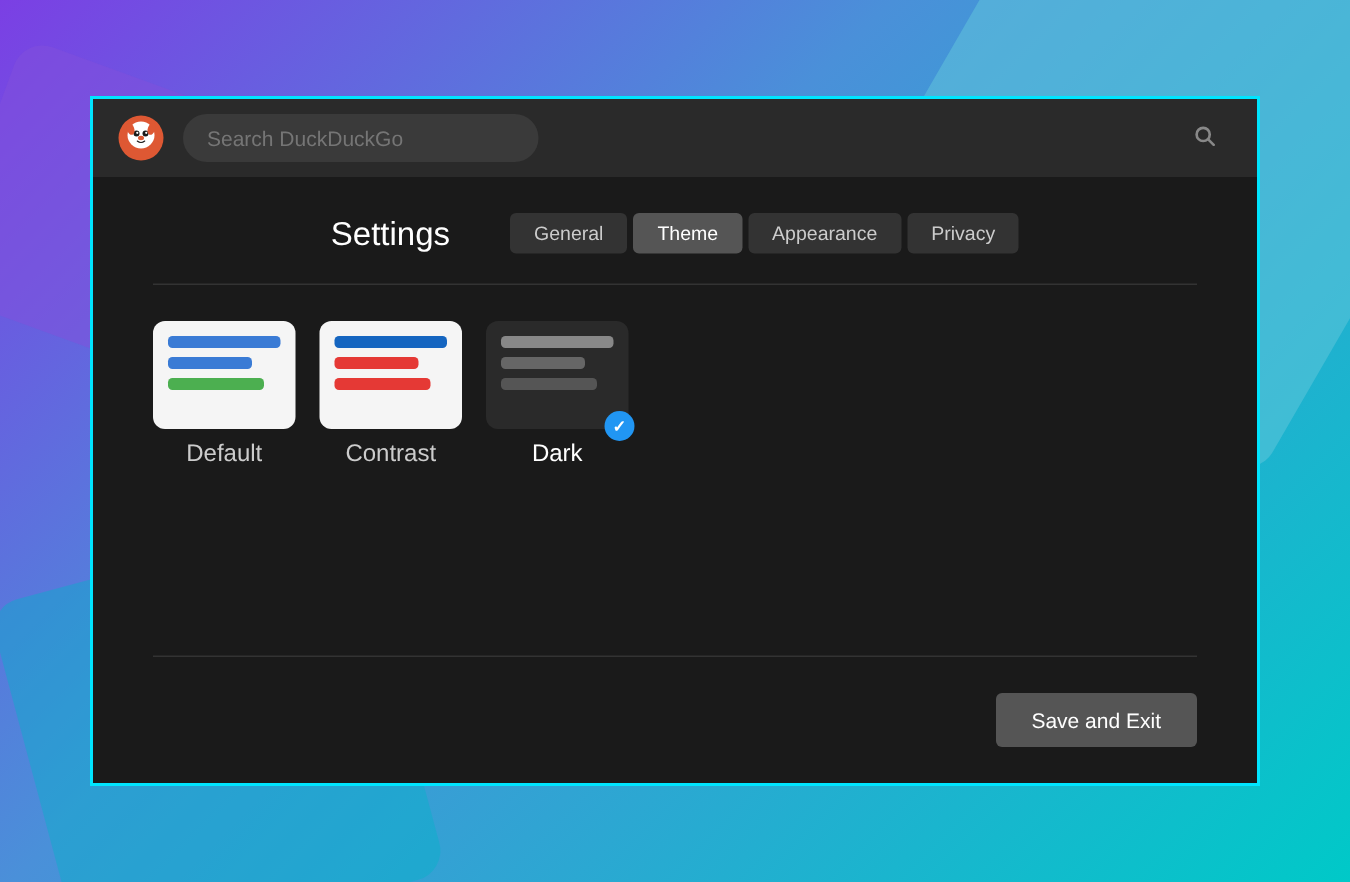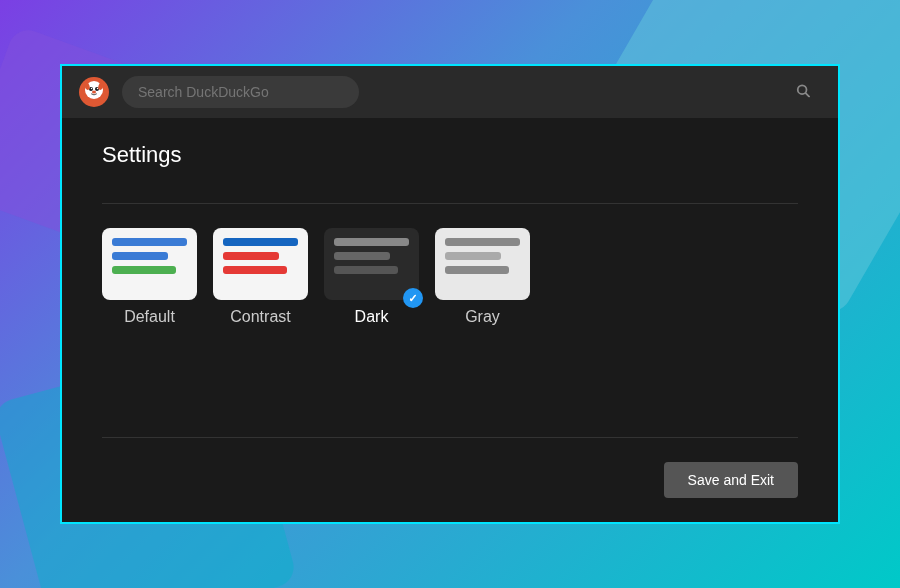--- a/index.html
+++ b/index.html
@@ -97,22 +97,22 @@
       padding: 24px 40px;
       display: flex;
       flex-direction: column;
       gap: 0;
     }
 
     
     .settings-header {
       display: flex;
       align-items: center;
-      justify-content: flex-start;
-      margin-bottom: 35px;
+      justify-content: center;
+      margin-bottom: 20px;
       gap: 40px;
     }
 
     .settings-title {
       font-size: 22px;
       font-weight: 400;
       color: #ffffff;
     }
 
     .settings-tabs {
@@ -308,20 +308,26 @@
         </svg>
       </span>
     </div>
   </div>
 
   <div class="browser-content">
 
     <div class="settings-header">
       <h1 class="settings-title">Settings</h1>
 
+      <div class="settings-tabs">
+        <button class="tab-btn">General</button>
+        <button class="tab-btn active">Theme</button>
+        <button class="tab-btn">Appearance</button>
+        <button class="tab-btn">Privacy</button>
+      </div>
     </div>
 
     <div class="divider"></div>
 
     <div class="theme-cards">
 
       <div class="theme-card-wrapper">
         <div class="theme-card">
           <div class="theme-bar default-bar-1"></div>
           <div class="theme-bar default-bar-2"></div>
@@ -343,28 +349,20 @@
       <div class="theme-card-wrapper">
         <div class="theme-card dark-theme" style="position:relative;">
           <div class="theme-bar dark-bar-1"></div>
           <div class="theme-bar dark-bar-2"></div>
           <div class="theme-bar dark-bar-3"></div>
           <div class="selected-badge">✓</div>
         </div>
         <span class="theme-label selected">Dark</span>
       </div>
 
-      <div class="theme-card-wrapper">
-        <div class="theme-card gray-theme">
-          <div class="theme-bar gray-bar-1"></div>
-          <div class="theme-bar gray-bar-2"></div>
-          <div class="theme-bar gray-bar-3"></div>
-        </div>
-        <span class="theme-label">Gray</span>
-      </div>
 
 
     </div>
 
     <div class="settings-footer">
       <button class="save-exit-btn">Save and Exit</button>
     </div>
 
   </div>
 </div>

